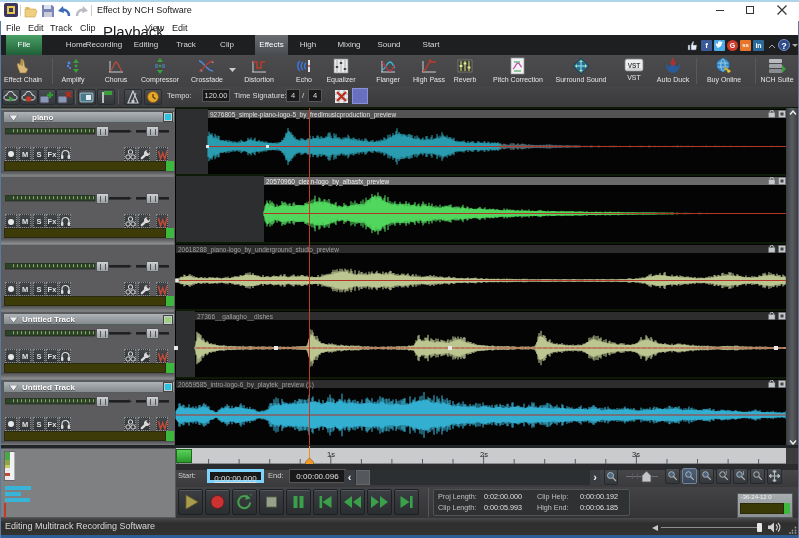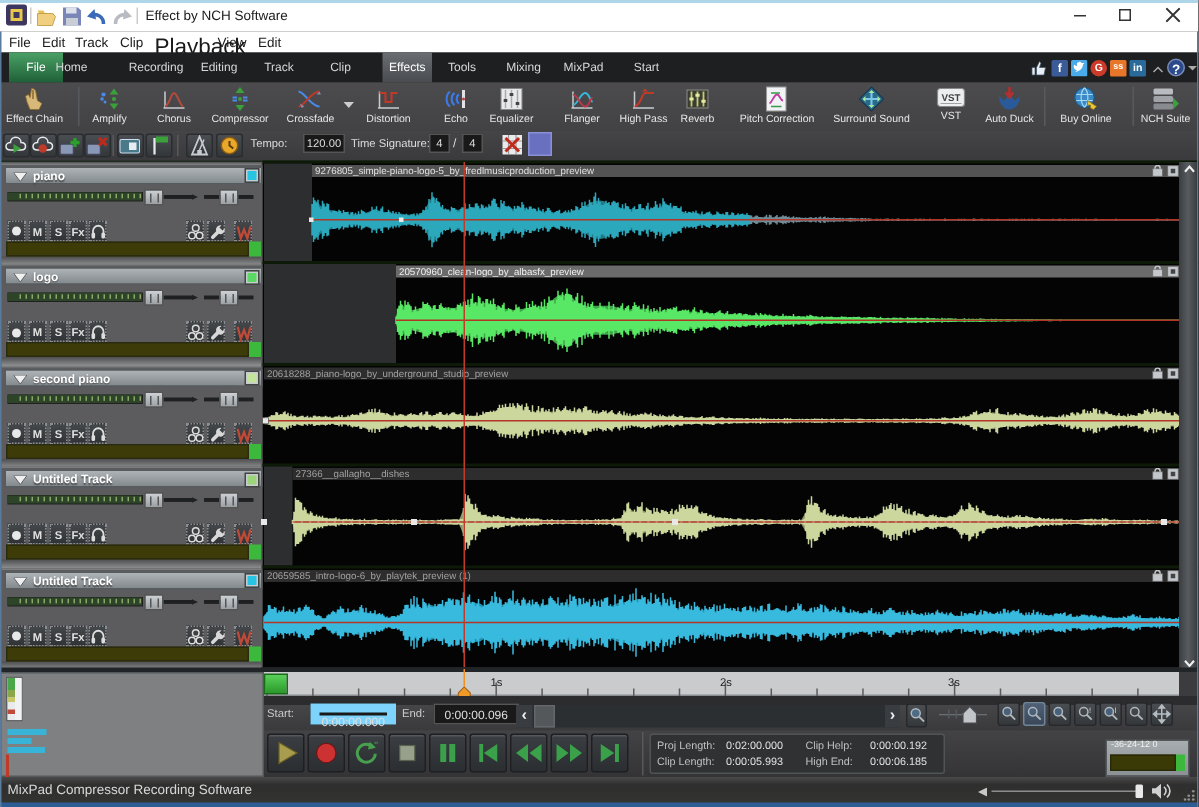--- a/index.html
+++ b/index.html
@@ -48,29 +48,29 @@
 <div style="position:absolute;left:0;top:21px;width:799px;height:14px;background:#fff;"></div>
 <div style="position:absolute;left:6px;top:23px;font-size:9px;color:#1a1a1a;">File</div>
 <div style="position:absolute;left:28px;top:23px;font-size:9px;color:#1a1a1a;">Edit</div>
 <div style="position:absolute;left:50px;top:23px;font-size:9px;color:#1a1a1a;">Track</div>
 <div style="position:absolute;left:80px;top:23px;font-size:9px;color:#1a1a1a;">Clip</div>
 <div style="position:absolute;left:103px;top:23px;font-size:15px;color:#1a1a1a;">Playback</div>
 <div style="position:absolute;left:145px;top:23px;font-size:9px;color:#1a1a1a;">View</div>
 <div style="position:absolute;left:172px;top:23px;font-size:9px;color:#1a1a1a;">Edit</div>
 <div style="position:absolute;left:0;top:35px;width:799px;height:20px;background:#1d1f20;"></div>
 <div style="position:absolute;left:6px;top:35px;width:36px;height:20px;background:linear-gradient(#4aa066,#1f6038);color:#fff;font-size:8px;text-align:center;line-height:20px;">File</div>
-<div style="position:absolute;left:37px;top:35px;width:50px;height:20px;color:#d8d8d8;font-size:8px;text-align:left;line-height:20px;">Home</div>
+<div style="position:absolute;left:37px;top:35px;width:50px;height:20px;color:#d8d8d8;font-size:8px;text-align:right;line-height:20px;">Home</div>
 <div style="position:absolute;left:79px;top:35px;width:50px;height:20px;color:#d8d8d8;font-size:8px;text-align:center;line-height:20px;">Recording</div>
 <div style="position:absolute;left:121px;top:35px;width:50px;height:20px;color:#d8d8d8;font-size:8px;text-align:center;line-height:20px;">Editing</div>
 <div style="position:absolute;left:161px;top:35px;width:50px;height:20px;color:#d8d8d8;font-size:8px;text-align:center;line-height:20px;">Track</div>
 <div style="position:absolute;left:202px;top:35px;width:50px;height:20px;color:#d8d8d8;font-size:8px;text-align:center;line-height:20px;">Clip</div>
 <div style="position:absolute;left:255px;top:35px;width:33px;height:20px;background:linear-gradient(#6a6e72,#484c50);color:#fff;font-size:8px;text-align:center;line-height:20px;">Effects</div>
-<div style="position:absolute;left:283px;top:35px;width:50px;height:20px;color:#d8d8d8;font-size:8px;text-align:center;line-height:20px;">Tools</div>
+<div style="position:absolute;left:283px;top:35px;width:50px;height:20px;color:#d8d8d8;font-size:8px;text-align:center;line-height:20px;">High</div>
 <div style="position:absolute;left:324px;top:35px;width:50px;height:20px;color:#d8d8d8;font-size:8px;text-align:center;line-height:20px;">Mixing</div>
-<div style="position:absolute;left:364px;top:35px;width:50px;height:20px;color:#d8d8d8;font-size:8px;text-align:center;line-height:20px;">MixPad</div>
+<div style="position:absolute;left:364px;top:35px;width:50px;height:20px;color:#d8d8d8;font-size:8px;text-align:center;line-height:20px;">Sound</div>
 <div style="position:absolute;left:406px;top:35px;width:50px;height:20px;color:#d8d8d8;font-size:8px;text-align:center;line-height:20px;">Start</div>
 <svg class="ap" style="left:687px;top:40px" width="11" height="11">
       <path d="M1 5h2v5H1zM4 10V5l2-4 1 1-1 3h4l-1 5z" fill="#e8eef4" stroke="#456" stroke-width="0.5"></path>
     </svg>
 <div style="position:absolute;left:701px;top:40px;width:11px;height:11px;background:#3a5a98;border-radius:1px;color:#fff;font-size:8px;font-weight:bold;text-align:center;line-height:11px;">f</div>
 <svg class="ap" style="left:714px;top:40px" width="11" height="11">
       <rect width="11" height="11" rx="1" fill="#4aabe8"></rect>
       <path d="M2 8c3 0 6-2 6-5l1-1-2 0-1-1-2 1v2C3 4 2 3 2 3s-1 3 2 4c-1 1-2 1-2 1z" fill="#fff"></path>
     </svg>
 <div style="position:absolute;left:727px;top:40px;width:11px;height:11px;background:#cc3a2a;border-radius:6px;color:#fff;font-size:7px;font-weight:bold;text-align:center;line-height:11px;">G</div>
@@ -375,21 +375,21 @@
 <svg class="ap" style="left:789px;top:109px" width="8" height="7">
       <path d="M1 5.5L4 2l3 3.5" stroke="#f0f0f0" stroke-width="1.4" fill="none"></path>
     </svg>
 <svg class="ap" style="left:789px;top:439px" width="8" height="7">
       <path d="M1 1.5L4 5l3-3.5" stroke="#f0f0f0" stroke-width="1.4" fill="none"></path>
     </svg>
 <div style="position:absolute;left:1px;top:108.5px;width:173px;height:62px;background:#5c5c5e;border-top:1px solid #7a7c7e;"></div>
 <div style="position:absolute;left:1px;top:170.5px;width:173px;height:6px;background:linear-gradient(#4e4e50,#8e9092);"></div>
 <div class="thd" style="top:110.5px;"><svg style="position:absolute;left:5px;top:3px" width="9" height="6">
         <path d="M0 0h9L4.5 6z" fill="#f0f0f0" stroke="#555" stroke-width="0.6"></path>
-      </svg><span style="margin-left:18px;">piano</span><div style="position:absolute;right:2px;top:1.5px;width:8px;height:8px;background:#28c4e4;border:1px solid #c8ccce;outline:1px solid #444;"></div></div>
+      </svg><span style="margin-left:28px;">piano</span><div style="position:absolute;right:2px;top:1.5px;width:8px;height:8px;background:#28c4e4;border:1px solid #c8ccce;outline:1px solid #444;"></div></div>
 <svg class="ap" style="left:5px;top:127.5px" width="164" height="7">
       <rect x="0" y="0" width="90" height="6" fill="#2e4428" stroke="#1c1c1c" stroke-width="0.6"></rect>
       <rect x="8" y="1.2" width="1" height="3" fill="#8aa86a"></rect>
       <rect x="12" y="1.2" width="1" height="3" fill="#8aa86a"></rect>
       <rect x="16" y="1.2" width="1" height="3" fill="#8aa86a"></rect>
       <rect x="20" y="1.2" width="1" height="3" fill="#8aa86a"></rect>
       <rect x="24" y="1.2" width="1" height="3" fill="#8aa86a"></rect>
       <rect x="28" y="1.2" width="1" height="3" fill="#8aa86a"></rect>
       <rect x="32" y="1.2" width="1" height="3" fill="#8aa86a"></rect>
       <rect x="36" y="1.2" width="1" height="3" fill="#8aa86a"></rect>
@@ -437,23 +437,20 @@
 <div class="tbt" style="left:138px;top:146.5px;"><svg width="12" height="12" style="margin-top:1px">
         <path d="M10.8 3.4a3 3 0 01-3.9 3.5L3.7 10a1.2 1.2 0 01-1.7-1.7l3.1-3.1a3 3 0 013.5-3.9L7.3 2.6l2.1 2.1z" fill="#d8d8d8"></path>
       </svg></div>
 <div class="tbt" style="left:156px;top:146.5px;"><svg width="12" height="12" style="margin-top:1px">
         <path d="M1.5 2l2 8 2.2-6 2.2 6 2-8" stroke="#c04a38" fill="none" stroke-width="1.5"></path>
       </svg></div>
 <div style="position:absolute;left:4px;top:160.5px;width:162px;height:10px;background:#3d3c08;border:1px solid #2a2a10;"></div>
 <div style="position:absolute;left:166px;top:160.5px;width:8px;height:10px;background:#3cb83c;"></div>
 <div style="position:absolute;left:1px;top:176px;width:173px;height:62px;background:#5c5c5e;border-top:1px solid #7a7c7e;"></div>
 <div style="position:absolute;left:1px;top:238px;width:173px;height:6px;background:linear-gradient(#4e4e50,#8e9092);"></div>
-<div class="thd" style="top:178px;"><svg style="position:absolute;left:5px;top:3px" width="9" height="6">
-        <path d="M0 0h9L4.5 6z" fill="#f0f0f0" stroke="#555" stroke-width="0.6"></path>
-      </svg><span style="margin-left:18px;">logo</span><div style="position:absolute;right:2px;top:1.5px;width:8px;height:8px;background:#5ad964;border:1px solid #c8ccce;outline:1px solid #444;"></div></div>
 <svg class="ap" style="left:5px;top:195px" width="164" height="7">
       <rect x="0" y="0" width="90" height="6" fill="#2e4428" stroke="#1c1c1c" stroke-width="0.6"></rect>
       <rect x="8" y="1.2" width="1" height="3" fill="#8aa86a"></rect>
       <rect x="12" y="1.2" width="1" height="3" fill="#8aa86a"></rect>
       <rect x="16" y="1.2" width="1" height="3" fill="#8aa86a"></rect>
       <rect x="20" y="1.2" width="1" height="3" fill="#8aa86a"></rect>
       <rect x="24" y="1.2" width="1" height="3" fill="#8aa86a"></rect>
       <rect x="28" y="1.2" width="1" height="3" fill="#8aa86a"></rect>
       <rect x="32" y="1.2" width="1" height="3" fill="#8aa86a"></rect>
       <rect x="36" y="1.2" width="1" height="3" fill="#8aa86a"></rect>
@@ -501,23 +498,20 @@
 <div class="tbt" style="left:138px;top:214px;"><svg width="12" height="12" style="margin-top:1px">
         <path d="M10.8 3.4a3 3 0 01-3.9 3.5L3.7 10a1.2 1.2 0 01-1.7-1.7l3.1-3.1a3 3 0 013.5-3.9L7.3 2.6l2.1 2.1z" fill="#d8d8d8"></path>
       </svg></div>
 <div class="tbt" style="left:156px;top:214px;"><svg width="12" height="12" style="margin-top:1px">
         <path d="M1.5 2l2 8 2.2-6 2.2 6 2-8" stroke="#c04a38" fill="none" stroke-width="1.5"></path>
       </svg></div>
 <div style="position:absolute;left:4px;top:228px;width:162px;height:10px;background:#3d3c08;border:1px solid #2a2a10;"></div>
 <div style="position:absolute;left:166px;top:228px;width:8px;height:10px;background:#3cb83c;"></div>
 <div style="position:absolute;left:1px;top:243.5px;width:173px;height:62px;background:#5c5c5e;border-top:1px solid #7a7c7e;"></div>
 <div style="position:absolute;left:1px;top:305.5px;width:173px;height:6px;background:linear-gradient(#4e4e50,#8e9092);"></div>
-<div class="thd" style="top:245.5px;"><svg style="position:absolute;left:5px;top:3px" width="9" height="6">
-        <path d="M0 0h9L4.5 6z" fill="#f0f0f0" stroke="#555" stroke-width="0.6"></path>
-      </svg><span style="margin-left:18px;">second piano</span><div style="position:absolute;right:2px;top:1.5px;width:8px;height:8px;background:#c4e49c;border:1px solid #c8ccce;outline:1px solid #444;"></div></div>
 <svg class="ap" style="left:5px;top:262.5px" width="164" height="7">
       <rect x="0" y="0" width="90" height="6" fill="#2e4428" stroke="#1c1c1c" stroke-width="0.6"></rect>
       <rect x="8" y="1.2" width="1" height="3" fill="#8aa86a"></rect>
       <rect x="12" y="1.2" width="1" height="3" fill="#8aa86a"></rect>
       <rect x="16" y="1.2" width="1" height="3" fill="#8aa86a"></rect>
       <rect x="20" y="1.2" width="1" height="3" fill="#8aa86a"></rect>
       <rect x="24" y="1.2" width="1" height="3" fill="#8aa86a"></rect>
       <rect x="28" y="1.2" width="1" height="3" fill="#8aa86a"></rect>
       <rect x="32" y="1.2" width="1" height="3" fill="#8aa86a"></rect>
       <rect x="36" y="1.2" width="1" height="3" fill="#8aa86a"></rect>
@@ -726,21 +720,21 @@
       <text x="462" y="9" font-size="7.5" fill="#222" text-anchor="middle" font-family="Liberation Sans">3s</text>
     </svg>
 <div style="position:absolute;left:176px;top:449px;width:16px;height:14px;background:linear-gradient(#5ad05a,#2a9a2a);border:1px solid #1a6a1a;"></div>
 <div style="position:absolute;left:309px;top:446px;width:1px;height:14px;background:#f09020;"></div>
 <svg class="ap" style="left:305px;top:458px" width="9" height="11">
       <path d="M4.5 0L8.5 4V10.5H0.5V4z" fill="#f09a28" stroke="#a05a10" stroke-width="0.7"></path>
     </svg>
 <div style="position:absolute;left:174px;top:464px;width:625px;height:6px;background:#2c2c2e;"></div>
 <div style="position:absolute;left:0;top:470px;width:799px;height:17px;background:linear-gradient(#464648,#3a3a3c);"></div>
 <div style="position:absolute;left:178px;top:471px;font-size:7.5px;color:#ccc;">Start:</div>
-<div style="position:absolute;left:207px;top:469px;width:57px;height:14px;background:#191919;border:6px solid #7dd3fc;color:#e0e0e0;font-size:8px;text-align:center;line-height:13px;">0:00:00.000</div>
+<div style="position:absolute;left:207px;top:469px;width:57px;height:14px;background:#191919;border:3px solid #7dd3fc;color:#e0e0e0;font-size:8px;text-align:center;line-height:13px;text-decoration:underline;">0:00:00.000</div>
 <div style="position:absolute;left:268px;top:471px;font-size:7.5px;color:#ccc;">End:</div>
 <div style="position:absolute;left:289px;top:469px;width:57px;height:14px;background:#191919;border:1px solid #555;color:#e0e0e0;font-size:8px;text-align:center;line-height:13px;">0:00:00.096</div>
 <div style="position:absolute;left:344px;top:470px;width:256px;height:15px;background:#2c2f32;"></div>
 <div style="position:absolute;left:344px;top:470px;width:11px;height:15px;background:#393d41;color:#f0f0f0;font-size:11px;font-weight:bold;line-height:14px;text-align:center;">‹</div>
 <div style="position:absolute;left:356px;top:470px;width:14px;height:15px;background:#54585b;border:1px solid #63676b;"></div>
 <div style="position:absolute;left:590px;top:470px;width:10px;height:15px;background:#393d41;color:#f0f0f0;font-size:11px;font-weight:bold;line-height:14px;text-align:center;">›</div>
 <div class="zbtn" style="left:604px;top:469px;width:14px;"><svg width="13" height="14">
         <circle cx="5.5" cy="5.5" r="3" fill="#4d6b85" stroke="#b0b8be" stroke-width="1"></circle>
         <path d="M7.7 7.7L11 11" stroke="#b0b8be" stroke-width="1.2"></path>
       </svg></div>
@@ -833,21 +827,21 @@
 <div style="position:absolute;left:484px;top:503px;font-size:7.2px;color:#e0e0e0;">0:00:05.993</div>
 <div style="position:absolute;left:537px;top:492px;font-size:7.2px;color:#c0c0c0;">Clip Help:</div>
 <div style="position:absolute;left:580px;top:492px;font-size:7.2px;color:#e0e0e0;">0:00:00.192</div>
 <div style="position:absolute;left:537px;top:503px;font-size:7.2px;color:#c0c0c0;">High End:</div>
 <div style="position:absolute;left:580px;top:503px;font-size:7.2px;color:#e0e0e0;">0:00:06.185</div>
 <div style="position:absolute;left:737px;top:493px;width:56px;height:25px;background:linear-gradient(#a8adb0,#8a9094);border:1px solid #55595c;"></div>
 <div style="position:absolute;left:739px;top:494px;width:54px;height:8px;font-size:6px;color:#f0f0f0;letter-spacing:0px;">&nbsp;-36-24-12 0</div>
 <div style="position:absolute;left:740px;top:503px;width:44px;height:11px;background:#3a3a06;border:1px solid #2a2a08;"></div>
 <div style="position:absolute;left:784px;top:503px;width:6px;height:11px;background:#3cb83c;"></div>
 <div style="position:absolute;left:0;top:518px;width:799px;height:17px;background:linear-gradient(#4a4a4a,#2e2f2e 30%,#333330);"></div>
-<div style="position:absolute;left:5px;top:521px;font-size:9px;color:#d8d8d8;">MixPad Compressor Recording Software</div>
+<div style="position:absolute;left:5px;top:521px;font-size:9px;color:#d8d8d8;">Editing Multitrack Recording Software</div>
 <svg class="ap" style="left:652px;top:525px" width="6" height="6">
       <path d="M6 0L0 3 6 6z" fill="#c8c8c8"></path>
     </svg>
 <div style="position:absolute;left:661px;top:527px;width:97px;height:1px;background:#8e8e8e;"></div>
 <div style="position:absolute;left:757px;top:523px;width:5px;height:9px;background:#e8e8e8;border-radius:1px;"></div>
 <svg class="ap" style="left:768px;top:522px" width="13" height="11">
       <path d="M0 3.5h2.5L6 0.5v10L2.5 7H0z" fill="#d0d0d0"></path>
       <path d="M8 2.5c1.8 1.8 1.8 3.8 0 5.6M10 1c2.6 2.6 2.6 6 0 8.6" stroke="#d0d0d0" fill="none" stroke-width="1.1"></path>
     </svg>
 <svg class="ap" style="left:789px;top:526px" width="8" height="8">

